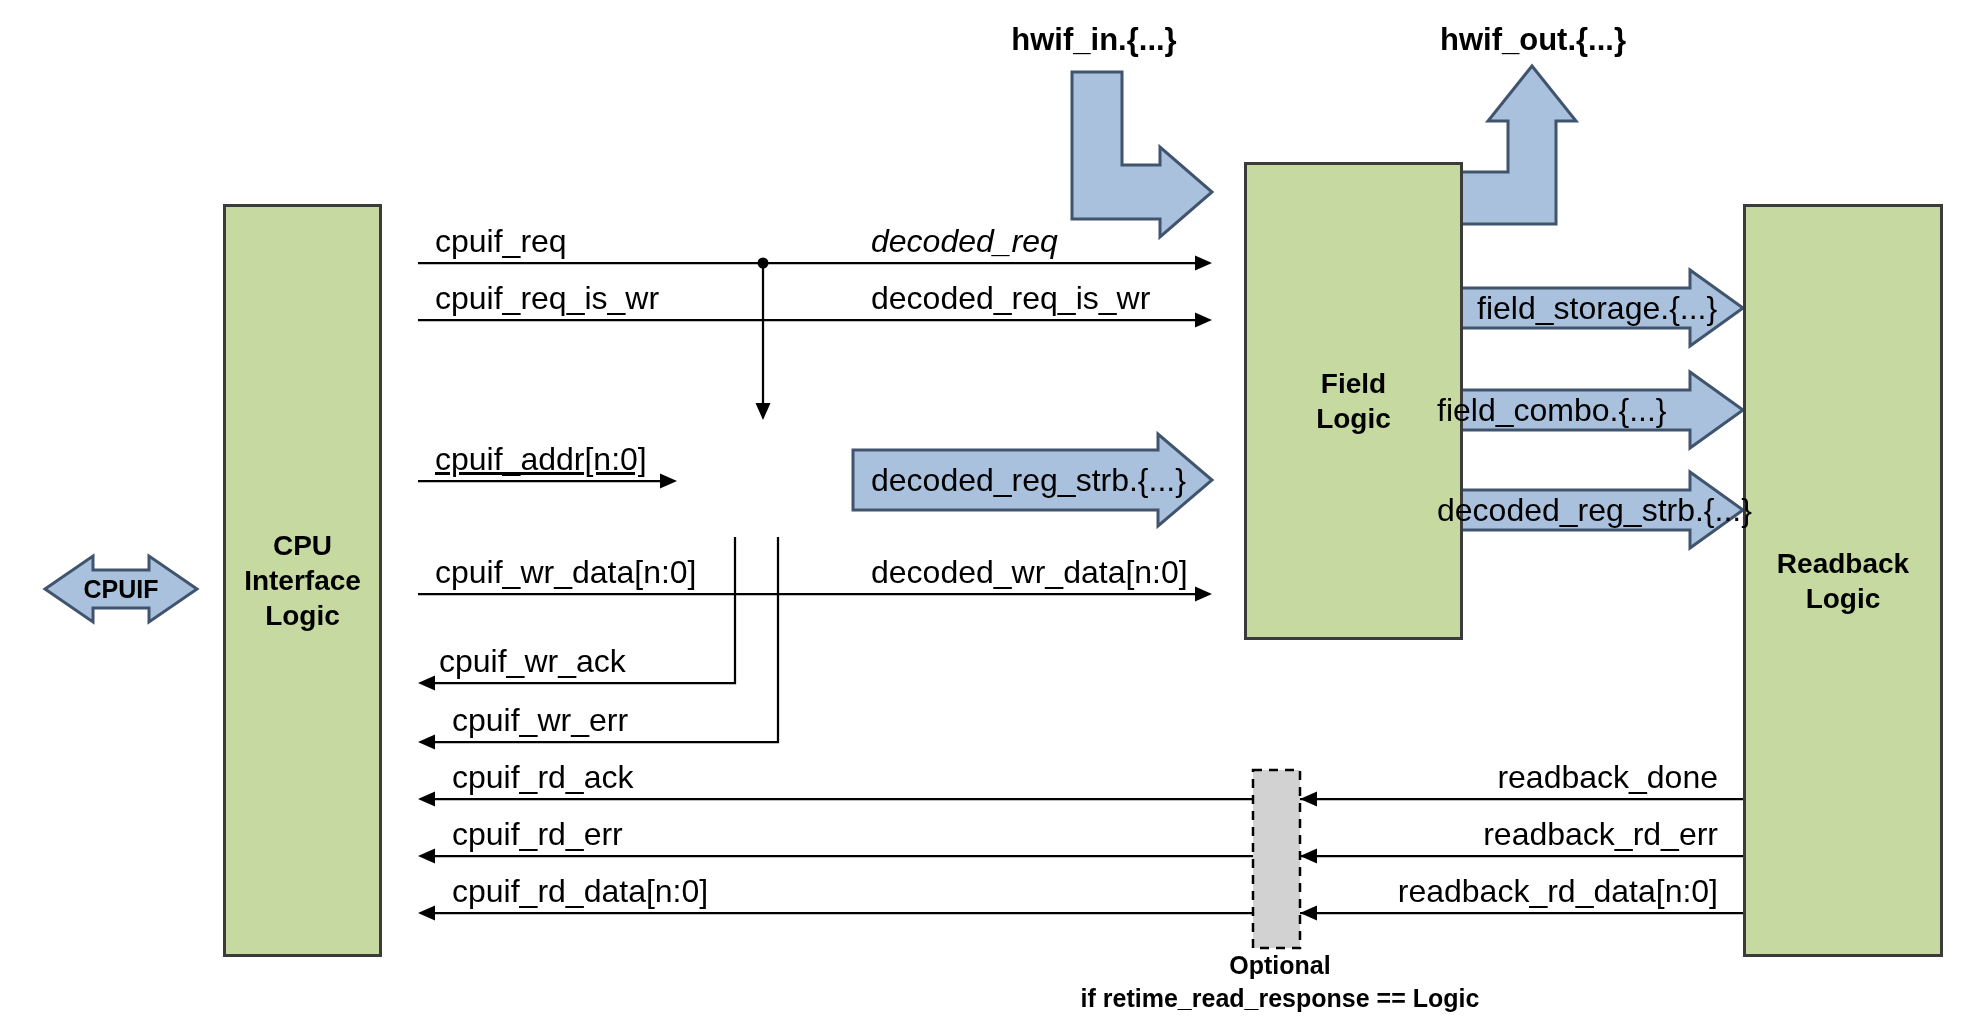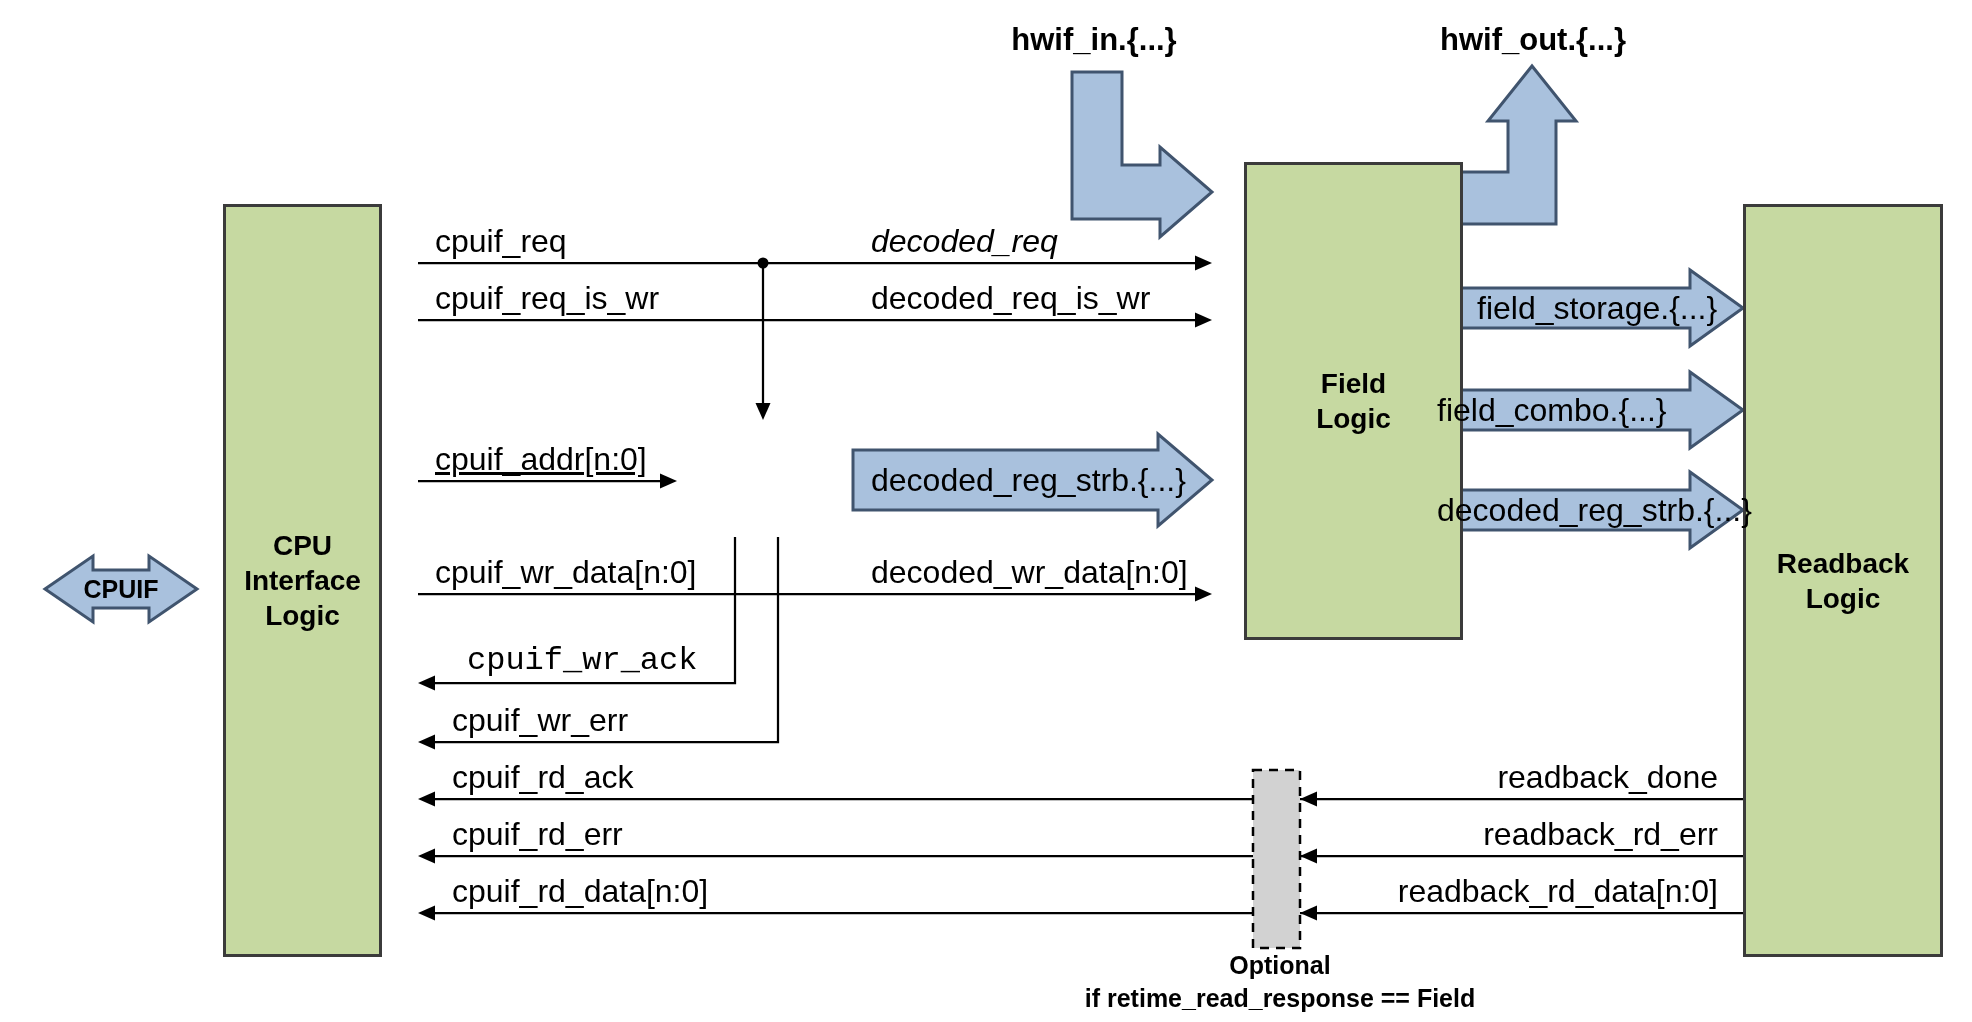--- a/index.html
+++ b/index.html
@@ -107,35 +107,35 @@
   </div>
 
   <div class="port-label hwif" style="left:1094px; top:22px;">hwif_in.{...}</div>
   <div class="port-label hwif" style="left:1533px; top:22px;">hwif_out.{...}</div>
   <div class="port-label cpuif-text" style="left:121px; top:589px;">CPUIF</div>
 
   <div class="sig" style="left:435px; top:226px;">cpuif_req</div>
   <div class="sig" style="left:435px; top:283px;">cpuif_req_is_wr</div>
   <div class="sig" style="left:435px; top:444px;text-decoration:underline;">cpuif_addr[n:0]</div>
   <div class="sig" style="left:435px; top:557px;">cpuif_wr_data[n:0]</div>
-  <div class="sig" style="left:467px; top:646px;font-family:Liberation Mono, monospace;">cpuif_wr_ack</div>
+  <div class="sig" style="left:439px; top:646px;">cpuif_wr_ack</div>
   <div class="sig" style="left:452px; top:705px;">cpuif_wr_err</div>
   <div class="sig" style="left:452px; top:762px;">cpuif_rd_ack</div>
   <div class="sig" style="left:452px; top:819px;">cpuif_rd_err</div>
   <div class="sig" style="left:452px; top:876px;">cpuif_rd_data[n:0]</div>
 
   <div class="sig" style="left:871px; top:226px;font-style:italic;">decoded_req</div>
   <div class="sig" style="left:871px; top:283px;">decoded_req_is_wr</div>
   <div class="sig" style="left:871px; top:465px;">decoded_reg_strb.{...}</div>
   <div class="sig" style="left:871px; top:557px;">decoded_wr_data[n:0]</div>
 
   <div class="sig right" style="right:254px; top:762px;">readback_done</div>
   <div class="sig right" style="right:254px; top:819px;">readback_rd_err</div>
   <div class="sig right" style="right:254px; top:876px;">readback_rd_data[n:0]</div>
 
   <div class="sig" style="left:1437px; top:293px;margin-left:40px;">field_storage.{...}</div>
   <div class="sig" style="left:1437px; top:395px;">field_combo.{...}</div>
   <div class="sig" style="left:1437px; top:495px;">decoded_reg_strb.{...}</div>
 
   <div class="note" style="left:1280px; top:950px;">Optional</div>
-  <div class="note" style="left:1280px; top:983px;">if retime_read_response == Field</div>
+  <div class="note" style="left:1280px; top:983px;">if retime_read_response == Logic</div>
 
 </div>
 
 </body></html>

